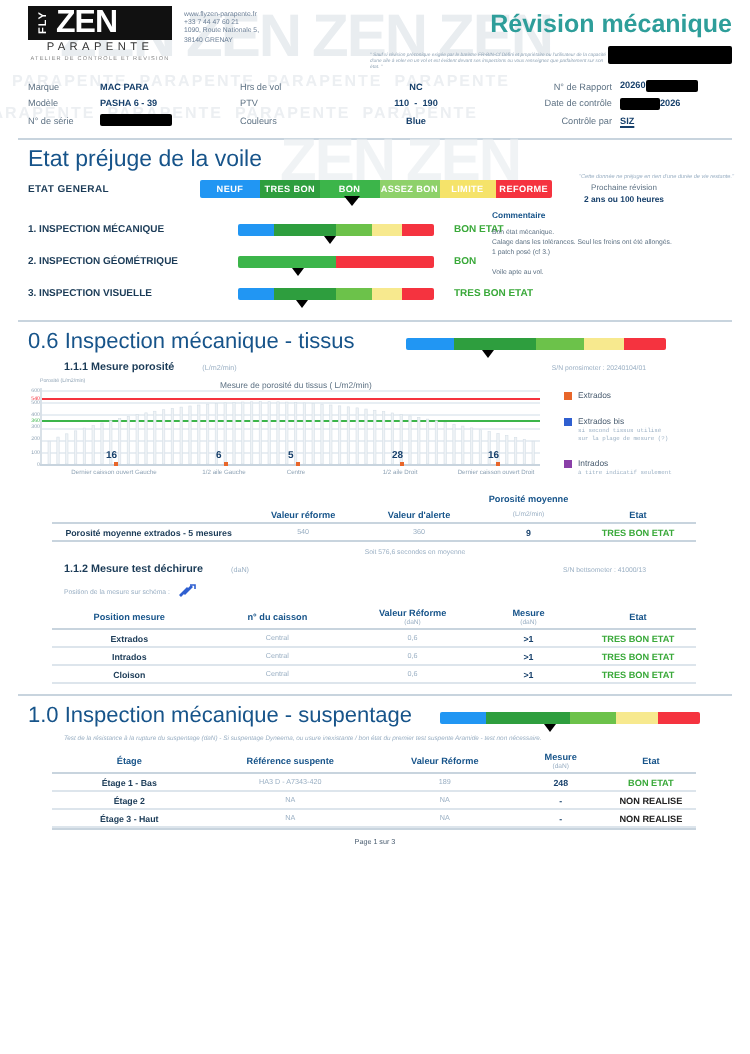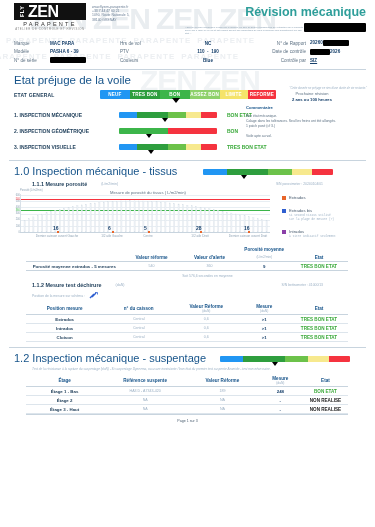--- a/index.html
+++ b/index.html
@@ -288,21 +288,21 @@
       <div class="comm-h">Commentaire</div>
       <div class="comm-t" style="white-space:pre-line">Bon état mécanique.
 Calage dans les tolérances. Seul les freins ont été allongés.
 1 patch posé (cf 3.)</div>
       <div class="comm-t2">Voile apte au vol.</div>
     </div>
   </div>
 
   <div class="hr" style="margin-top:5px"></div>
   <div class="sec-head-flex">
-    <div class="sec-title">1.0 Inspection mécanique - tissus</div>
+    <div class="sec-title">0.6 Inspection mécanique - tissus</div>
     <div class="scale-wrap" style="margin-left:26px;margin-top:4px">
       <div class="mini-scale" id="s11-scale">
           <div style="width: 18%; background: rgb(33, 150, 243);"></div>
           <div style="width: 32%; background: rgb(46, 158, 62);"></div>
           <div style="width: 18%; background: rgb(108, 194, 74);"></div>
           <div style="width: 16%; background: rgb(247, 233, 142);"></div>
           <div style="width: 16%; background: rgb(245, 51, 63);"></div>
         </div>
       <div class="bar-mark" id="s11-marker" style="left: 29%;"></div>
     </div>
@@ -517,21 +517,21 @@
           <td class="c-dim">Central</td>
           <td class="c-dim">0,6</td>
           <td class="c-meas">&gt;1</td>
           <td class="c-ok">TRES BON ETAT</td>
         </tr>
       </tbody>
   </table>
 
   <div class="hr" style="margin-top:5px"></div>
   <div class="sec-head-flex">
-    <div class="sec-title">1.2 Inspection mécanique - suspentage</div>
+    <div class="sec-title">1.0 Inspection mécanique - suspentage</div>
     <div class="scale-wrap" style="margin-left:14px;margin-top:4px">
       <div class="mini-scale" id="s12-scale">
           <div style="width: 18%; background: rgb(33, 150, 243);"></div>
           <div style="width: 32%; background: rgb(46, 158, 62);"></div>
           <div style="width: 18%; background: rgb(108, 194, 74);"></div>
           <div style="width: 16%; background: rgb(247, 233, 142);"></div>
           <div style="width: 16%; background: rgb(245, 51, 63);"></div>
         </div>
       <div class="bar-mark" id="s12-marker" style="left: 40%;"></div>
     </div>

